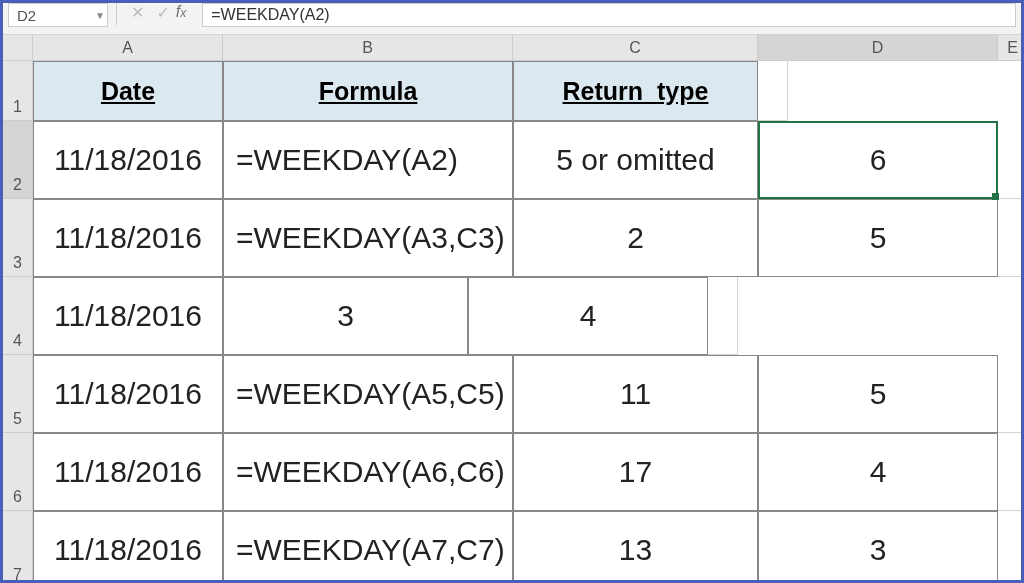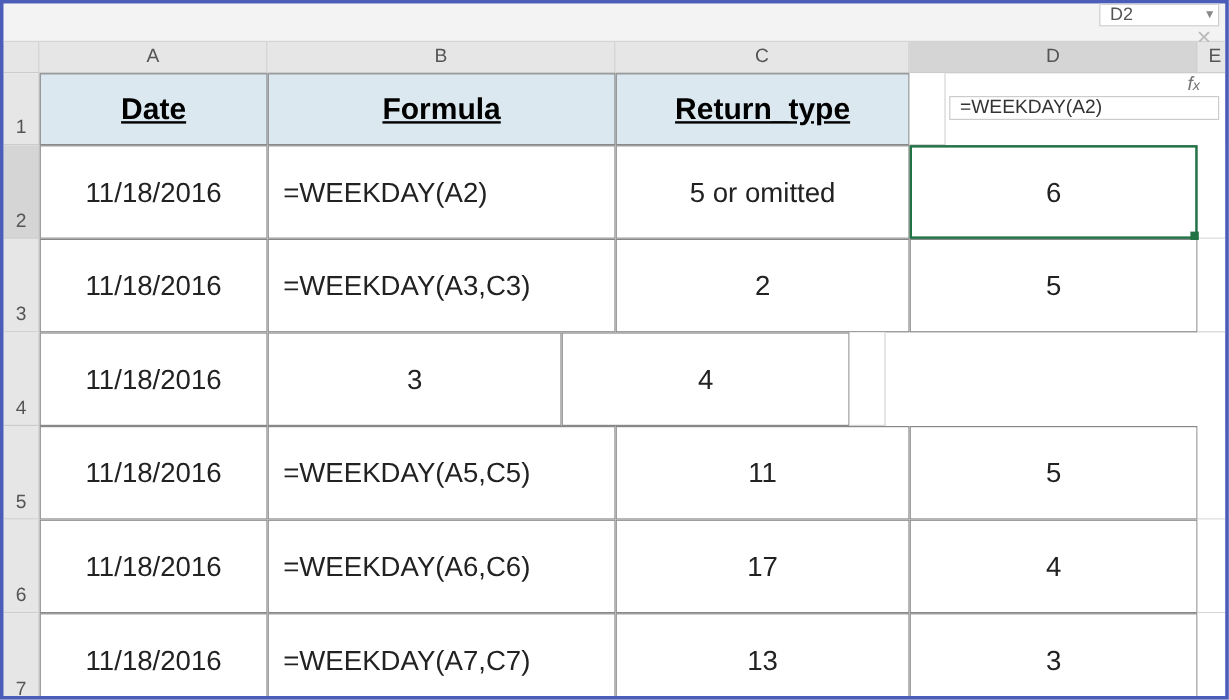--- a/index.html
+++ b/index.html
@@ -7,26 +7,25 @@
       font-family: Arial, sans-serif;
       background: #fff;
       width: 1024px;
       height: 583px;
       border: 3px solid #4a5db8;
       position: relative;
       overflow: hidden;
     }
     .namebox-bar {
       display: flex;
-      align-items: flex-end;
+      align-items: flex-start;
       height: 32px;
       background: #f3f3f3;
       border-bottom: 1px solid #d4d4d4;
       padding: 0 5px;
-      flex-direction: column;
     }
     .name-box {
       width: 100px;
       height: 24px;
       background: #fff;
       border: 1px solid #ccc;
       display: flex;
       align-items: center;
       padding: 0 8px;
       font-size: 15px;
@@ -128,21 +127,21 @@
       background: #dce8f0;
       font-weight: bold;
       font-size: 25px;
       display: flex;
       align-items: center;
       justify-content: center;
       border: 1px solid #888;
       text-decoration: underline;
     }
     .bcell {
-      font-size: 23px;
+      font-size: 30px;
       display: flex;
       align-items: center;
       border: 1px solid #888;
       padding: 0 12px;
       color: #222;
     }
     .center { justify-content: center; }
     .left { justify-content: flex-start; }
     
     .active-outline {

